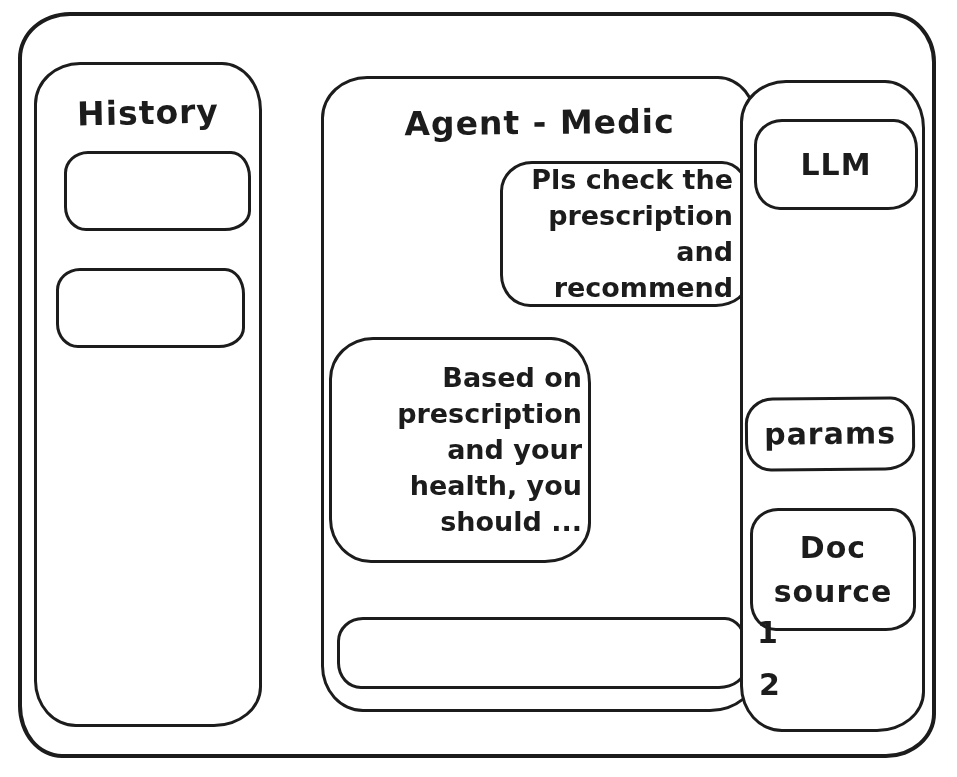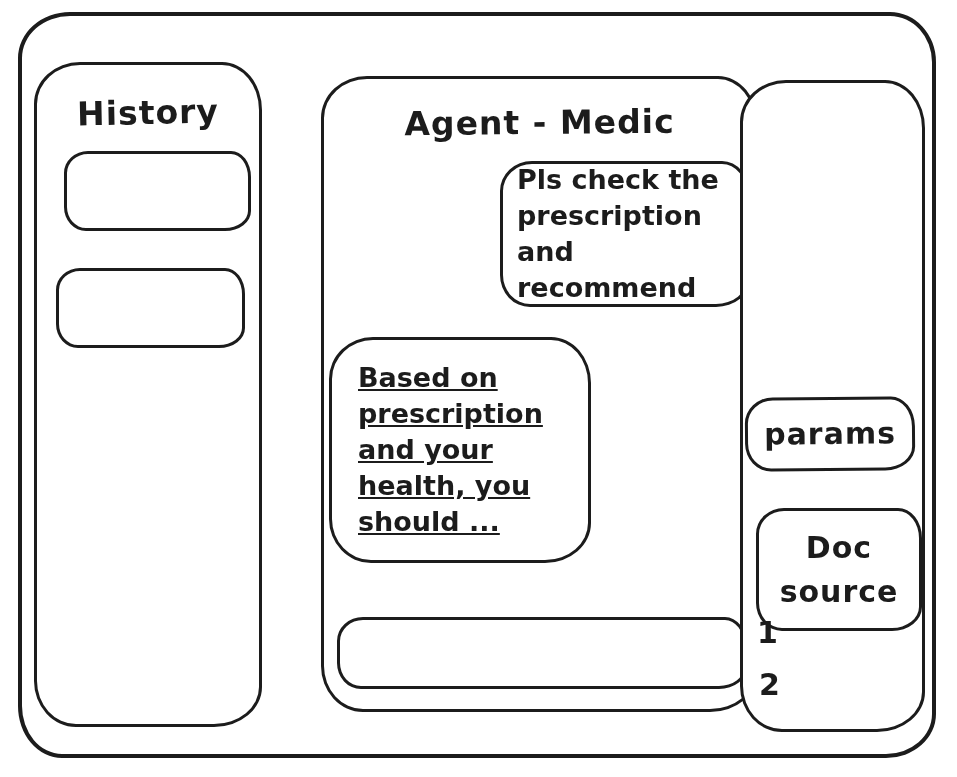--- a/index.html
+++ b/index.html
@@ -39,33 +39,32 @@
     align-items: center;
     justify-content: center;
     font-weight: bold;
     letter-spacing: 1px;
     cursor: pointer;
   }
   .bubble {
     display: flex;
     align-items: center;
     justify-content: center;
-    text-align: left;
+    text-align: right;
     font-weight: bold;
     font-size: 27px;
     line-height: 36px;
   }
   .bubble-user {
     border-radius: 32px 28px 34px 30px / 30px 34px 28px 32px;
     padding: 8px 14px;
   }
   .bubble-assistant {
     border-radius: 44px 40px 46px 42px / 42px 46px 40px 44px;
-    padding: 10px 26px;
-    text-decoration: underline;
+    padding: 10px 6px;
   }
   .panel-title {
     position: absolute;
     width: 100%;
     text-align: center;
     font-size: 33px;
     font-weight: bold;
     letter-spacing: 1px;
   }
   .tool-label {
@@ -117,24 +116,25 @@
 
     <div class="sketch bubble bubble-user" style="left:176px; top:82px; width:250px; height:146px;">Pls check the prescription and recommend</div>
 
     <div class="sketch bubble bubble-assistant" style="left:5px; top:258px; width:262px; height:226px;">Based on prescription and your health, you should ...</div>
 
     <input class="chat-input" style="left: 13px; top: 538px; width: 410px; height: 72px;" placeholder="" value="">
   </div>
 
   <div class="sketch panel" style="left:740px; top:80px; width:185px; height:652px;">
 
+    <div class="sketch btn tool-label" style="left:11px; top:36px; width:164px; height:91px;">LLM</div>
 
 
     <div class="sketch btn tool-label tilt-s" style="left:2px; top:314px; width:170px; height:74px;">params</div>
 
-    <div class="sketch btn tool-label" style="left:7px; top:425px; width:166px; height:123px;margin-left:6px;">Doc source</div>
+    <div class="sketch btn tool-label" style="left:7px; top:425px; width:166px; height:123px;">Doc source</div>
 
     <button class="doc-num" style="left:14px; top:532px;">1</button>
 
     <button class="doc-num" style="left:16px; top:584px;">2</button>
   </div>
 
 </div>
 
 </body></html>

